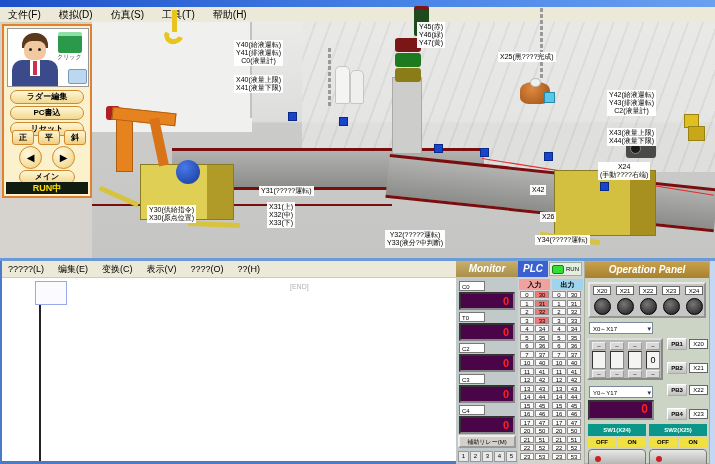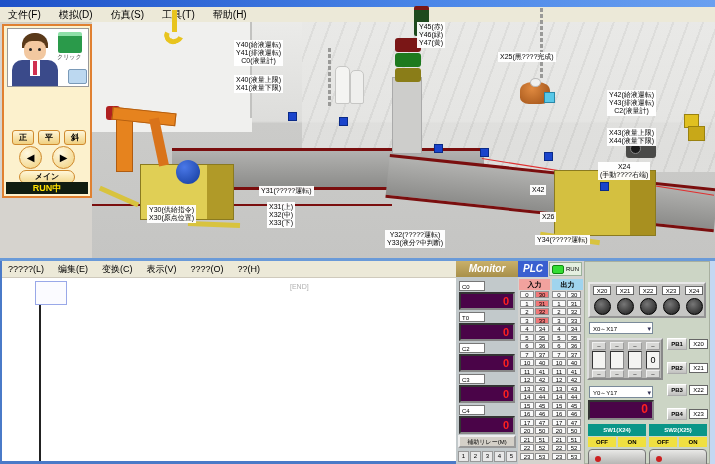--- a/index.html
+++ b/index.html
@@ -224,20 +224,25 @@
     <div class="abs" style="left:16px;top:12px;width:22px;height:19px;background:#f2c8a0;border-radius:8px;"></div>
     <div class="abs" style="left:21px;top:19px;width:3px;height:3px;background:#222;border-radius:50%;"></div>
     <div class="abs" style="left:30px;top:19px;width:3px;height:3px;background:#222;border-radius:50%;"></div>
     <div class="abs" style="left:4px;top:31px;width:46px;height:26px;background:#3a4a8a;border-radius:10px 10px 0 0;"></div>
     <div class="abs" style="left:22px;top:31px;width:10px;height:16px;background:#fff;"></div>
     <div class="abs" style="left:25px;top:32px;width:4px;height:14px;background:#d03050;"></div>
     <div class="abs" style="left:50px;top:3px;width:24px;height:17px;background:#2a9a4a;border-top:4px solid #8fe0a8;border-radius:2px;"></div>
     <div class="abs" style="left:49px;top:24px;font-size:6px;color:#444;">クリック</div>
     <div class="abs" style="left:60px;top:40px;width:17px;height:13px;background:#bcd8f0;border:1px solid #7a9ab8;border-radius:2px;"></div>
   </div>
+  <div id="lp-buttons" style="position:absolute;left:0;top:62px;width:86px;">
+      <div class="lp-btn">ラダー編集</div>
+      <div class="lp-btn">PC書込</div>
+      <div class="lp-btn">リセット</div>
+    </div>
   <div class="abs" id="viewrow">
       <div class="view-btn">正</div>
       <div class="view-btn">平</div>
       <div class="view-btn">斜</div>
     </div>
   <div class="abs" style="left:15px;top:120px;">
       <span class="arrow-btn abs" style="left:0;top:0;">◀</span>
     </div>
   <div class="abs" style="left:48px;top:120px;">
       <span class="arrow-btn abs" style="left:0;top:0;">▶</span>
@@ -372,20 +377,21 @@
       <div class="plc-cell" style="left: 34px; top: 183px;">22</div>
       <div class="plc-cell" style="left: 49px; top: 183px;">52</div>
       <div class="plc-cell" style="left: 2px; top: 191.5px;">23</div>
       <div class="plc-cell" style="left: 17px; top: 191.5px;">53</div>
       <div class="plc-cell" style="left: 34px; top: 191.5px;">23</div>
       <div class="plc-cell" style="left: 49px; top: 191.5px;">53</div>
     </div>
 </div>
 
 <div class="abs" id="oppanel">
+  <div class="abs" id="op-h">Operation Panel</div>
   <div class="abs" id="knobstrip">
       <div class="knob-lbl" style="left: 3px;">X20</div>
       <div class="knob" style="left: 4px;"></div>
       <div class="knob-lbl" style="left: 26px;">X21</div>
       <div class="knob" style="left: 27px;"></div>
       <div class="knob-lbl" style="left: 49px;">X22</div>
       <div class="knob" style="left: 50px;"></div>
       <div class="knob-lbl" style="left: 72px;">X23</div>
       <div class="knob" style="left: 73px;"></div>
       <div class="knob-lbl" style="left: 95px;">X24</div>

